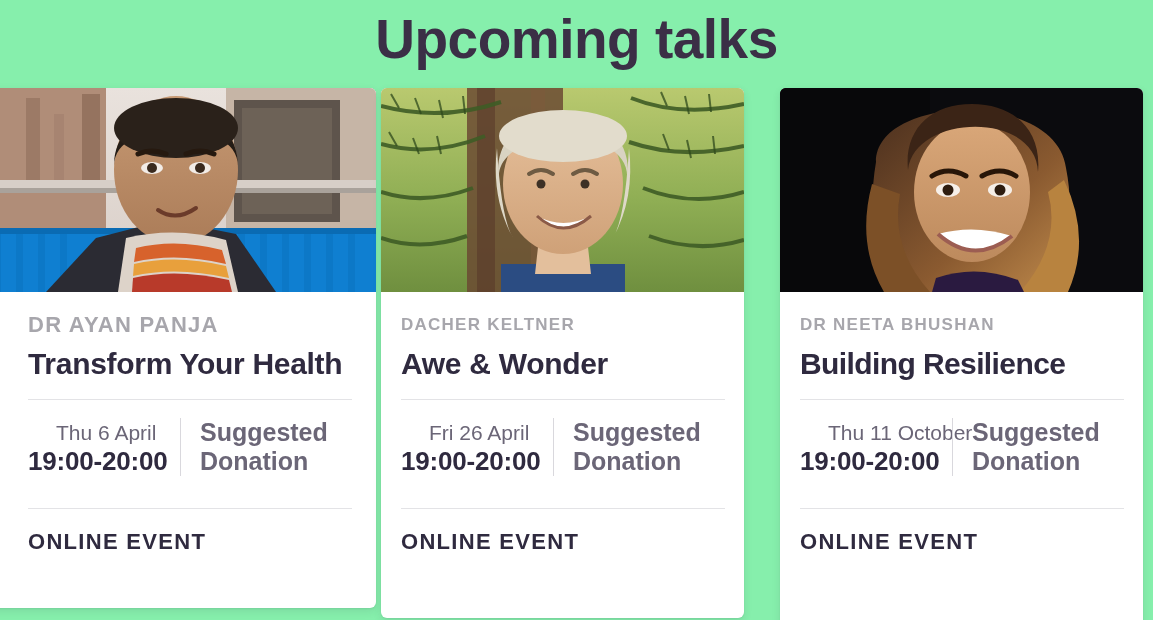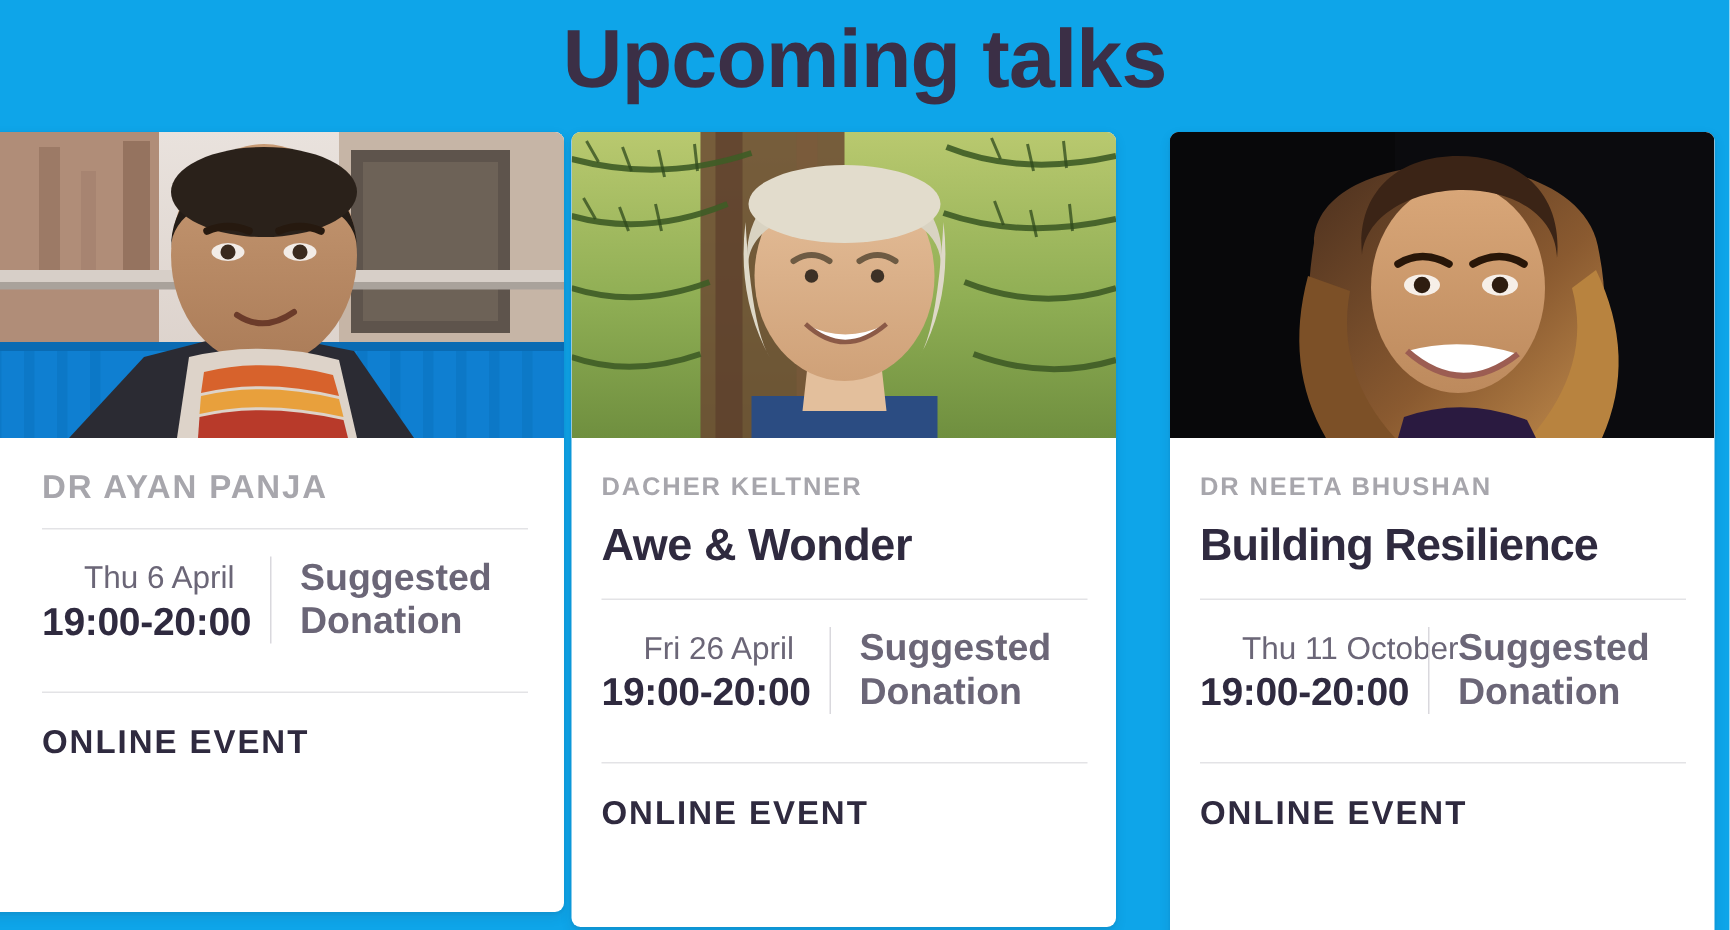--- a/index.html
+++ b/index.html
@@ -2,21 +2,21 @@
 <html><head>
 <meta charset="utf-8">
 <style>
   * { margin:0; padding:0; box-sizing:border-box; }
   html, body {
     width:1153px; height:620px;
     background:#fbfbfb;
     font-family:"Liberation Sans", sans-serif;
     overflow:hidden;
   }
-  .page { position:relative; width:1153px; height:620px; background:#0ea5e9; }
+  .page { position:relative; width:1153px; height:620px; background:#86efac; }
 
   
   .page-title {
     position:absolute; top:4px; left:0; width:1153px;
     text-align:center;
     font-family:"Liberation Sans", sans-serif;
     font-size:55px;
     font-weight:bold;
     letter-spacing:-0.5px;
     color:#3b2f46;
@@ -196,20 +196,21 @@
           <path d="M140 150 Q190 138 240 152 L252 204 L132 204 Z" fill="#ddd3c9"></path>
           <g>
             <path d="M150 160 Q190 150 236 162 L240 176 Q190 164 148 174 Z" fill="#d7622c"></path>
             <path d="M148 176 Q190 166 240 178 L243 190 Q190 178 147 188 Z" fill="#e8a03c"></path>
             <path d="M147 190 Q190 180 243 192 L246 204 L146 204 Z" fill="#b83a2a"></path>
           </g>
         </svg>
       </div>
       <div class="card-body">
         <div class="speaker-name">DR AYAN PANJA</div>
+        <div class="talk-title">Transform Your Health</div>
         <div class="rule"></div>
         <div class="meta-row">
           <div class="meta-left">
             <div class="meta-date">Thu 6 April</div>
             <div class="meta-time">19:00-20:00</div>
           </div>
           <div class="meta-sep"></div>
           <div class="meta-right">
             <div class="meta-donation">Suggested Donation</div>
           </div>

